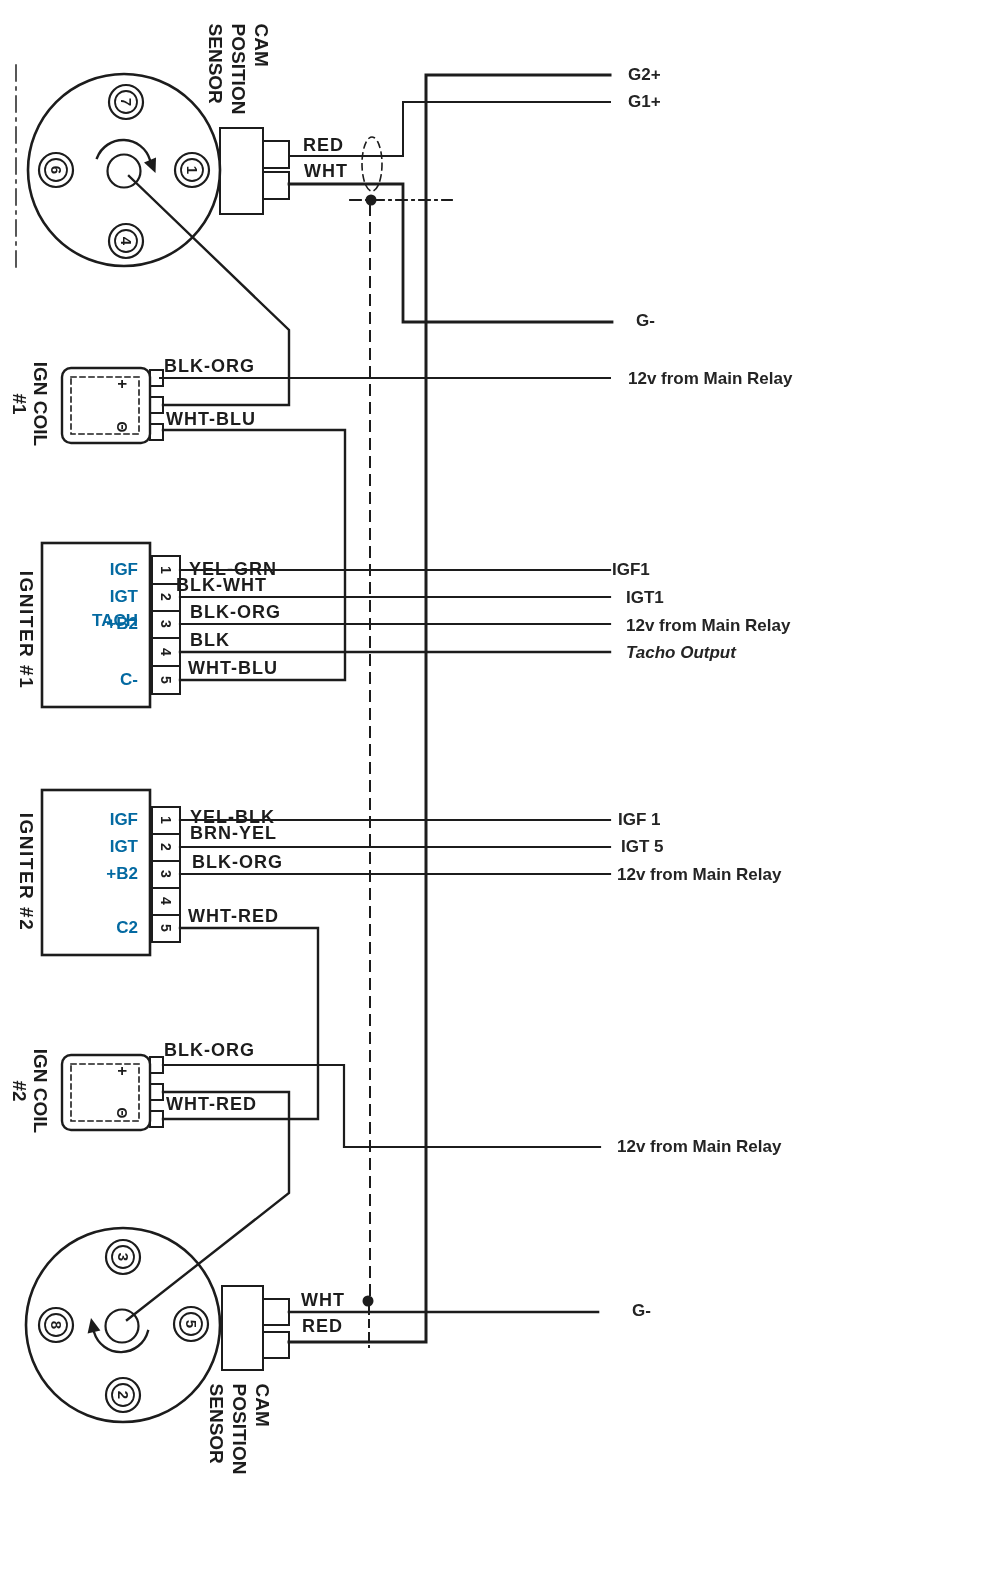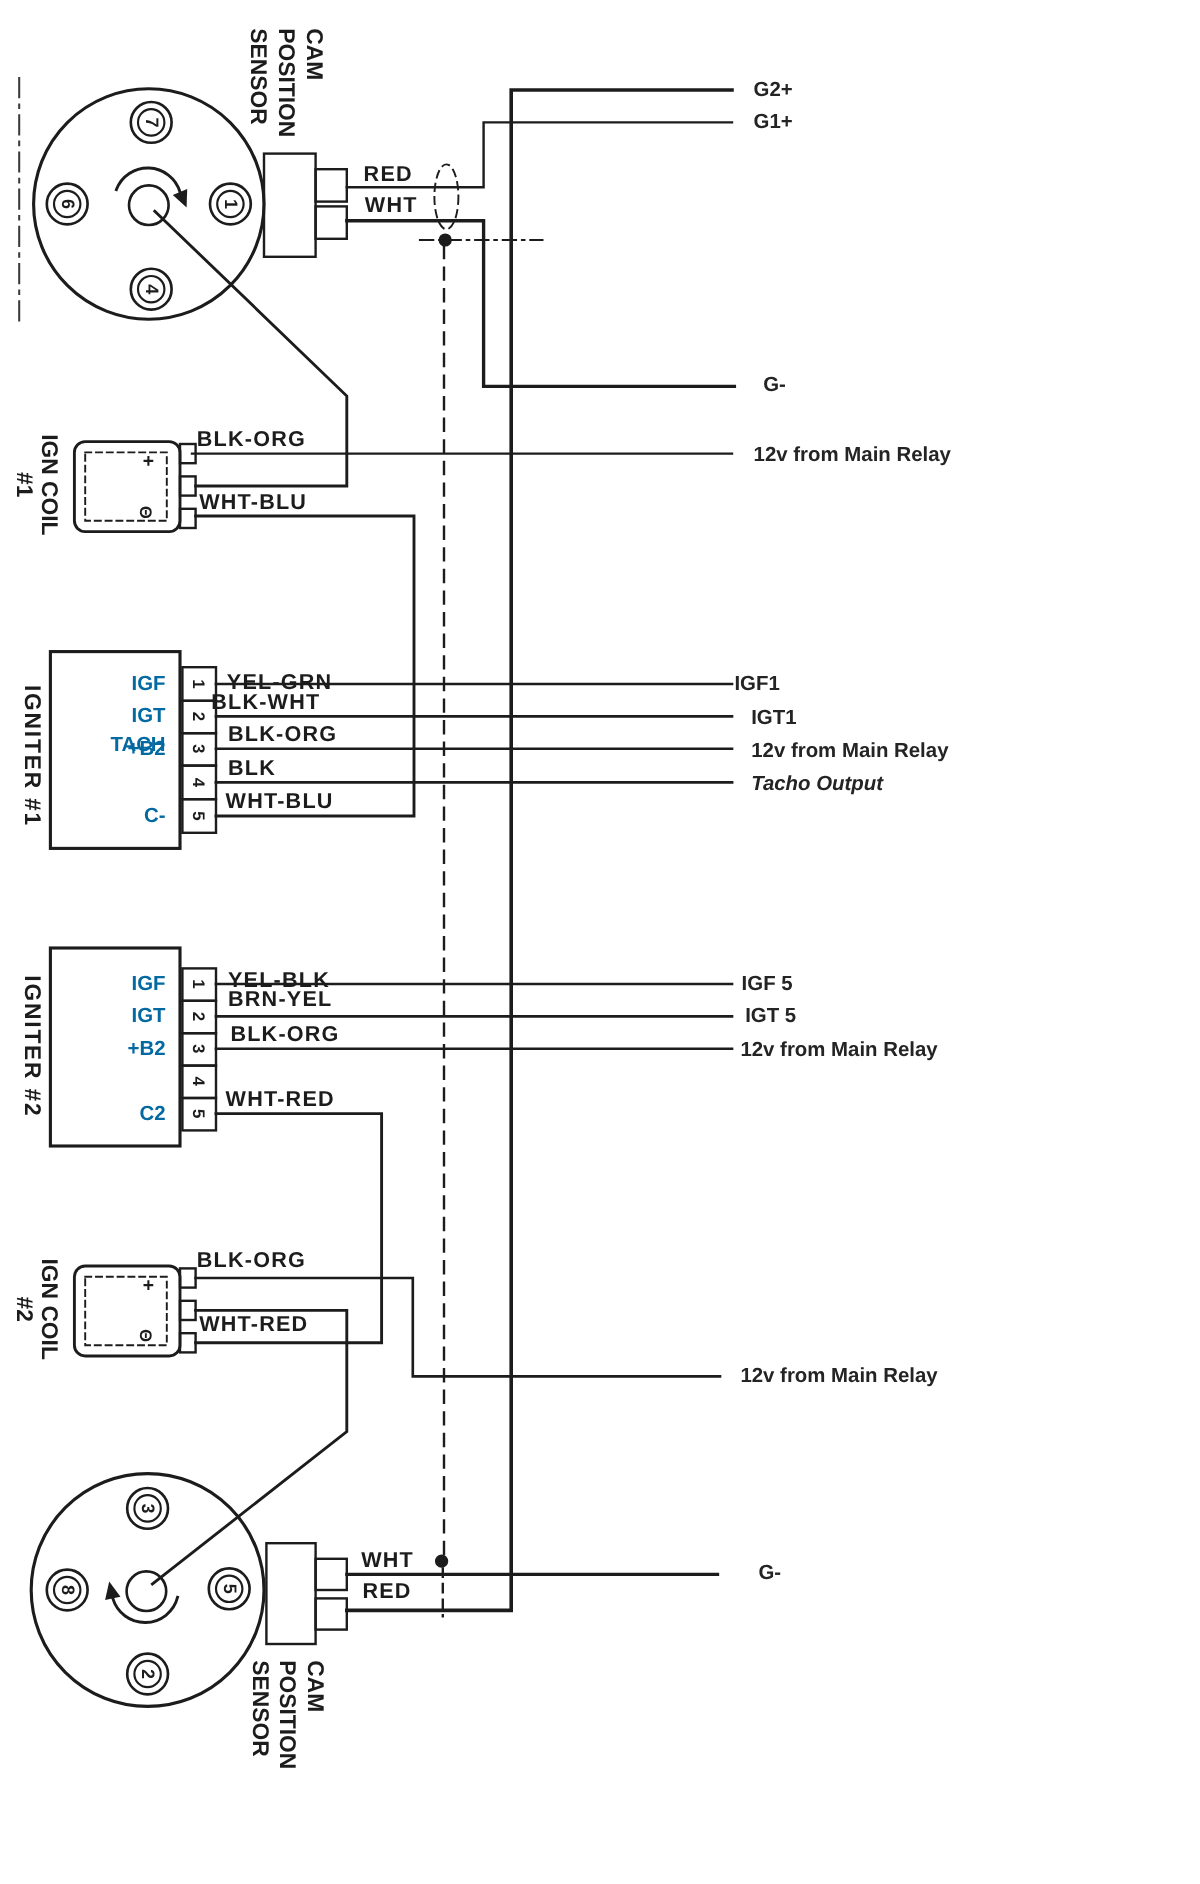--- a/index.html
+++ b/index.html
@@ -219,19 +219,19 @@
   <div class="wire" style="left:302px;top:1326px;">RED</div>
 
   <div class="sig" style="left:628px;top:75px;">G2+</div>
   <div class="sig" style="left:628px;top:102px;">G1+</div>
   <div class="sig" style="left:636px;top:321px;">G-</div>
   <div class="sig" style="left:628px;top:379px;">12v from Main Relay</div>
   <div class="sig" style="left:612px;top:570px;">IGF1</div>
   <div class="sig" style="left:626px;top:598px;">IGT1</div>
   <div class="sig" style="left:626px;top:626px;">12v from Main Relay</div>
   <div class="sig" style="left:626px;top:653px;font-style:italic;">Tacho Output</div>
-  <div class="sig" style="left:618px;top:820px;">IGF 5</div>
+  <div class="sig" style="left:618px;top:820px;">IGF 1</div>
   <div class="sig" style="left:621px;top:847px;">IGT 5</div>
   <div class="sig" style="left:617px;top:875px;">12v from Main Relay</div>
   <div class="sig" style="left:617px;top:1147px;">12v from Main Relay</div>
   <div class="sig" style="left:632px;top:1311px;">G-</div>
 
 </div>
 
 </body></html>

